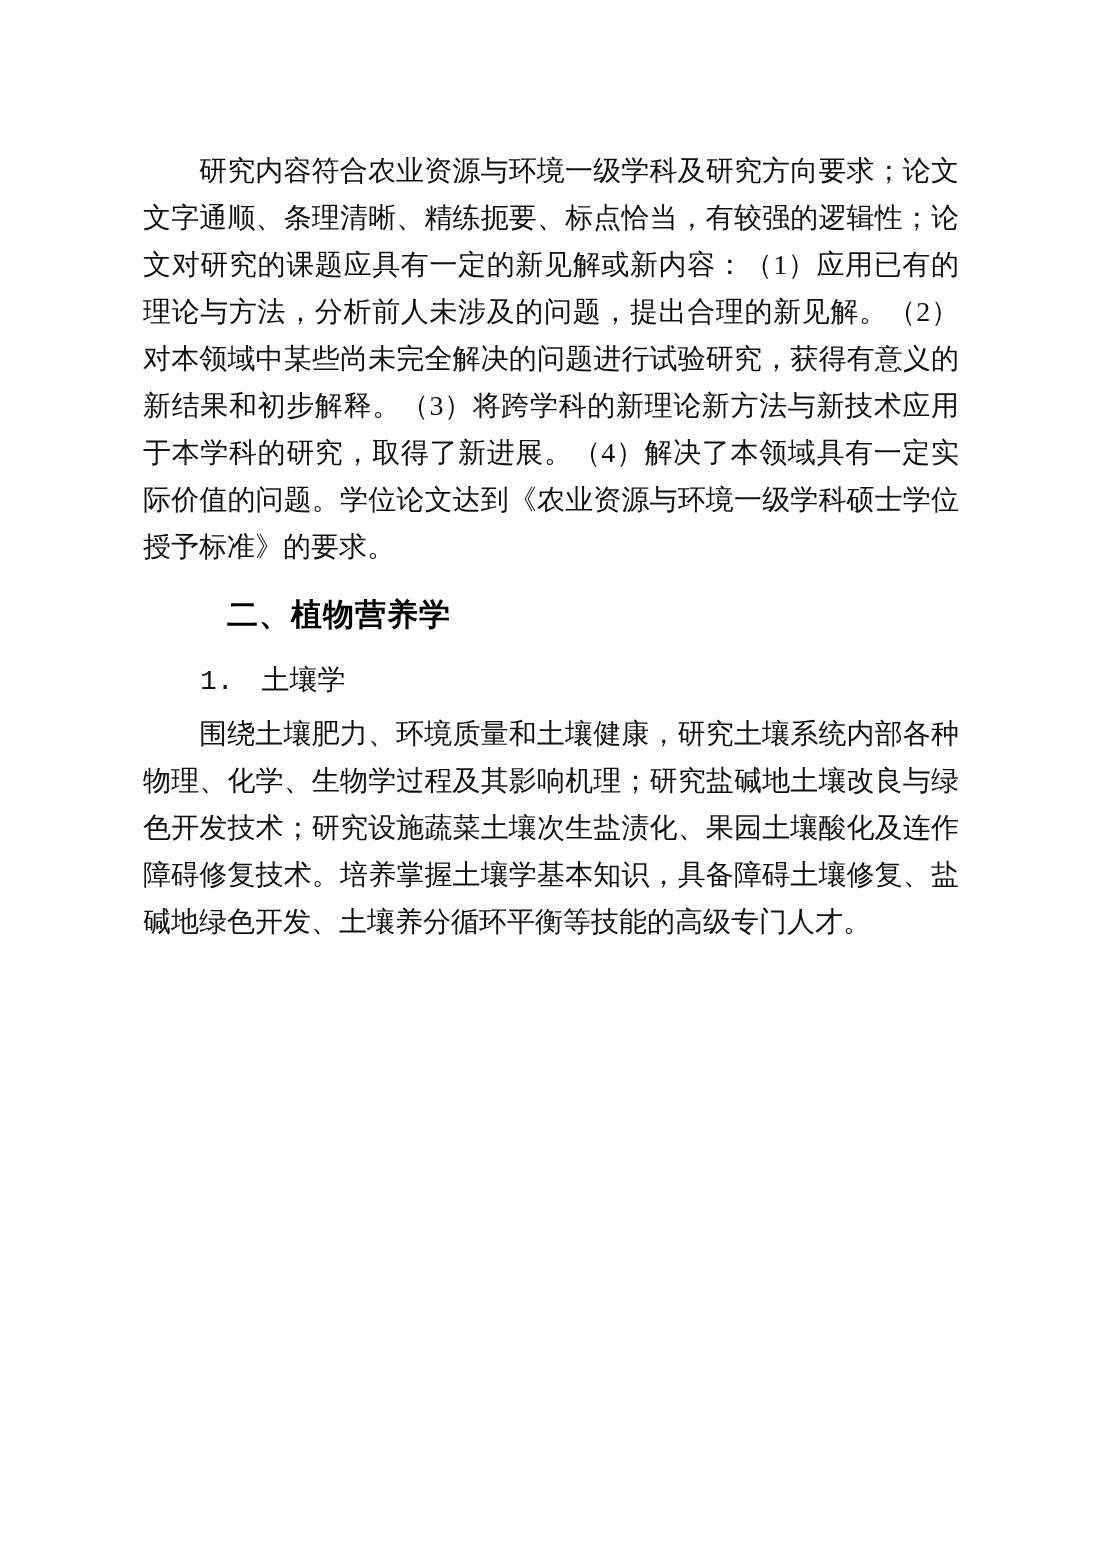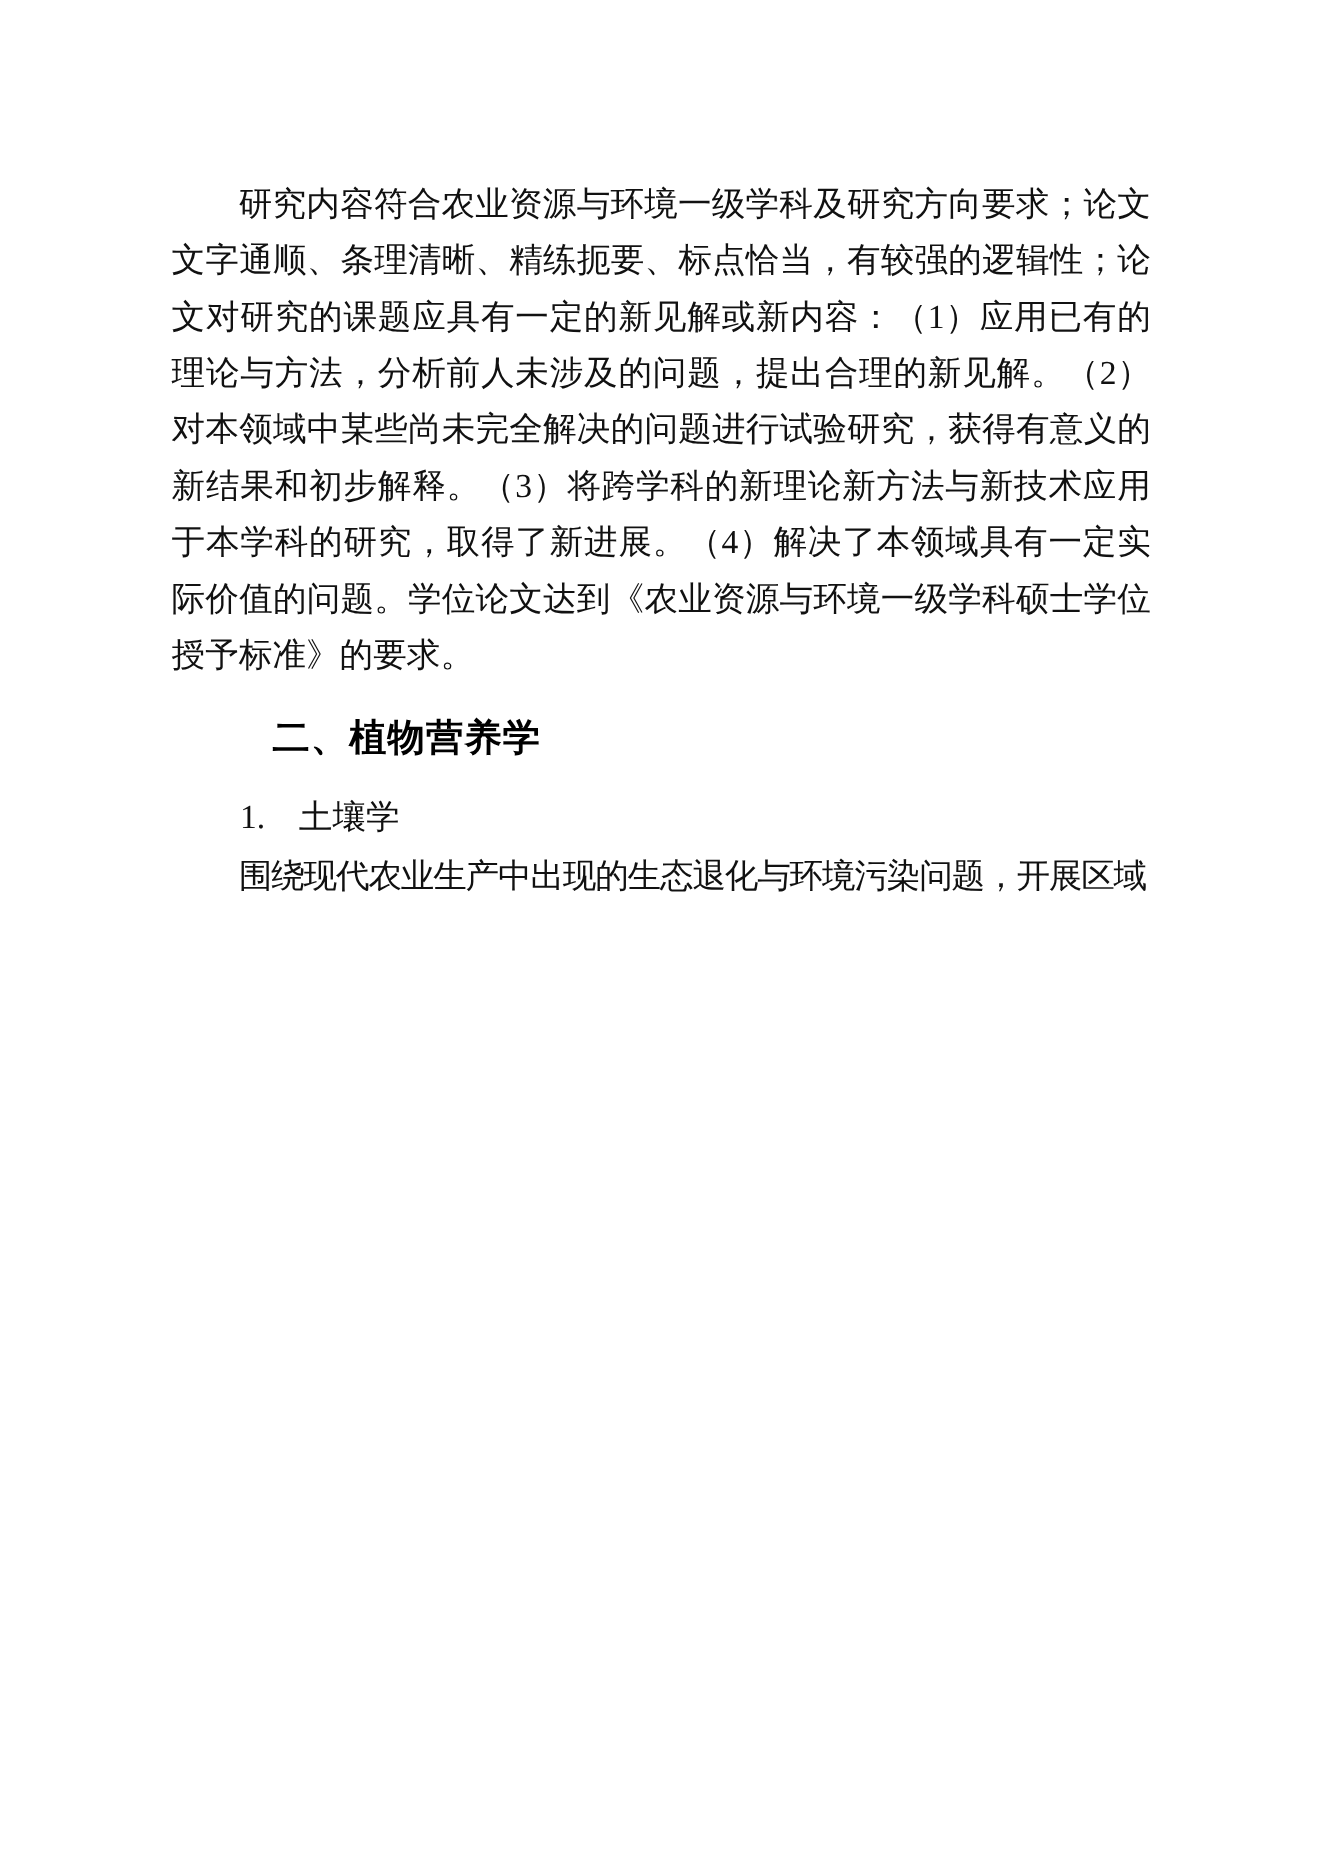--- a/index.html
+++ b/index.html
@@ -42,20 +42,21 @@
     line-height: 36px;
     margin: 25px 0 0 92px;
     color: #000000;
   }
   .item-label {
     font-size: 28px;
     line-height: 47px;
     padding-left: 57px;
     color: #111111;
     white-space: pre-wrap;
+    font-family: Liberation Mono, monospace;
   }
   .item-1 { margin-top: 23px; }
   .para-2 { margin-top: 5px; }
   .item-2 { margin-top: 6px; }
   .para-3 { margin-top: 2px; }
   .item-3 { margin-top: 4px; }
   .para-4 { margin-top: 2px; letter-spacing: -1px; }
   .footer {
     position: absolute;
     left: 0;
@@ -73,22 +74,22 @@
 <div class="page">
   <div class="content">
 
     <p class="para">研究内容符合农业资源与环境一级学科及研究方向要求；论文文字通顺、条理清晰、精练扼要、标点恰当，有较强的逻辑性；论文对研究的课题应具有一定的新见解或新内容：（1）应用已有的理论与方法，分析前人未涉及的问题，提出合理的新见解。（2）对本领域中某些尚未完全解决的问题进行试验研究，获得有意义的新结果和初步解释。（3）将跨学科的新理论新方法与新技术应用于本学科的研究，取得了新进展。（4）解决了本领域具有一定实际价值的问题。学位论文达到《农业资源与环境一级学科硕士学位授予标准》的要求。</p>
 
     <div class="heading-1">二、植物营养学</div>
 
 
     <div class="item-label item-1">1.　土壤学</div>
 
+    <p class="para para-2">围绕土壤肥力、环境质量和土壤健康，研究土壤系统内部各种物理、化学、生物学过程及其影响机理；研究盐碱地土壤改良与绿色开发技术；研究设施蔬菜土壤次生盐渍化、果园土壤酸化及连作障碍修复技术。培养掌握土壤学基本知识，具备障碍土壤修复、盐碱地绿色开发、土壤养分循环平衡等技能的高级专门人才。</p>
 
 
 
 
-    <p class="para para-4">围绕现代农业生产中出现的生态退化与环境污染问题，开展区域</p>
 
   </div>
 
   <div class="footer">3</div>
 </div>
 
 </body></html>

